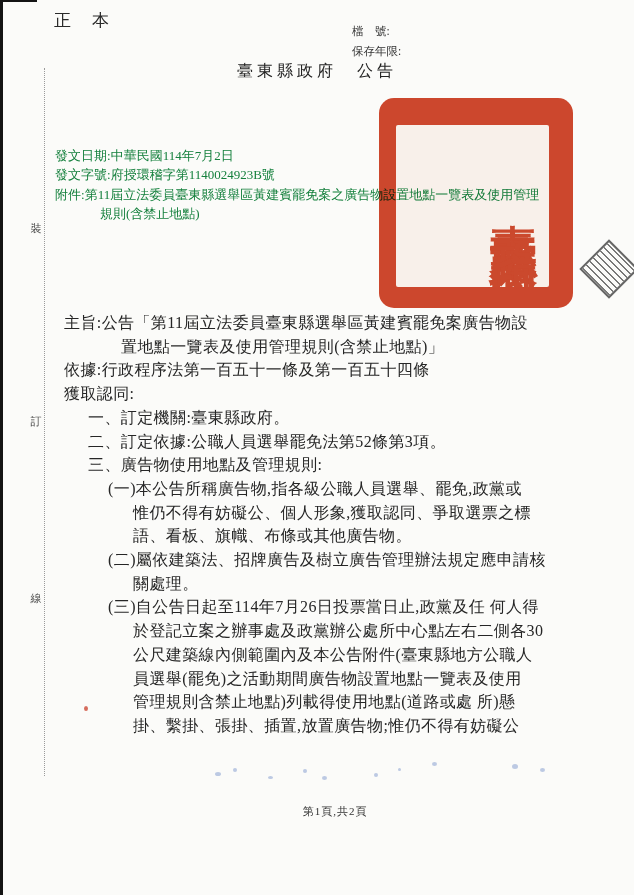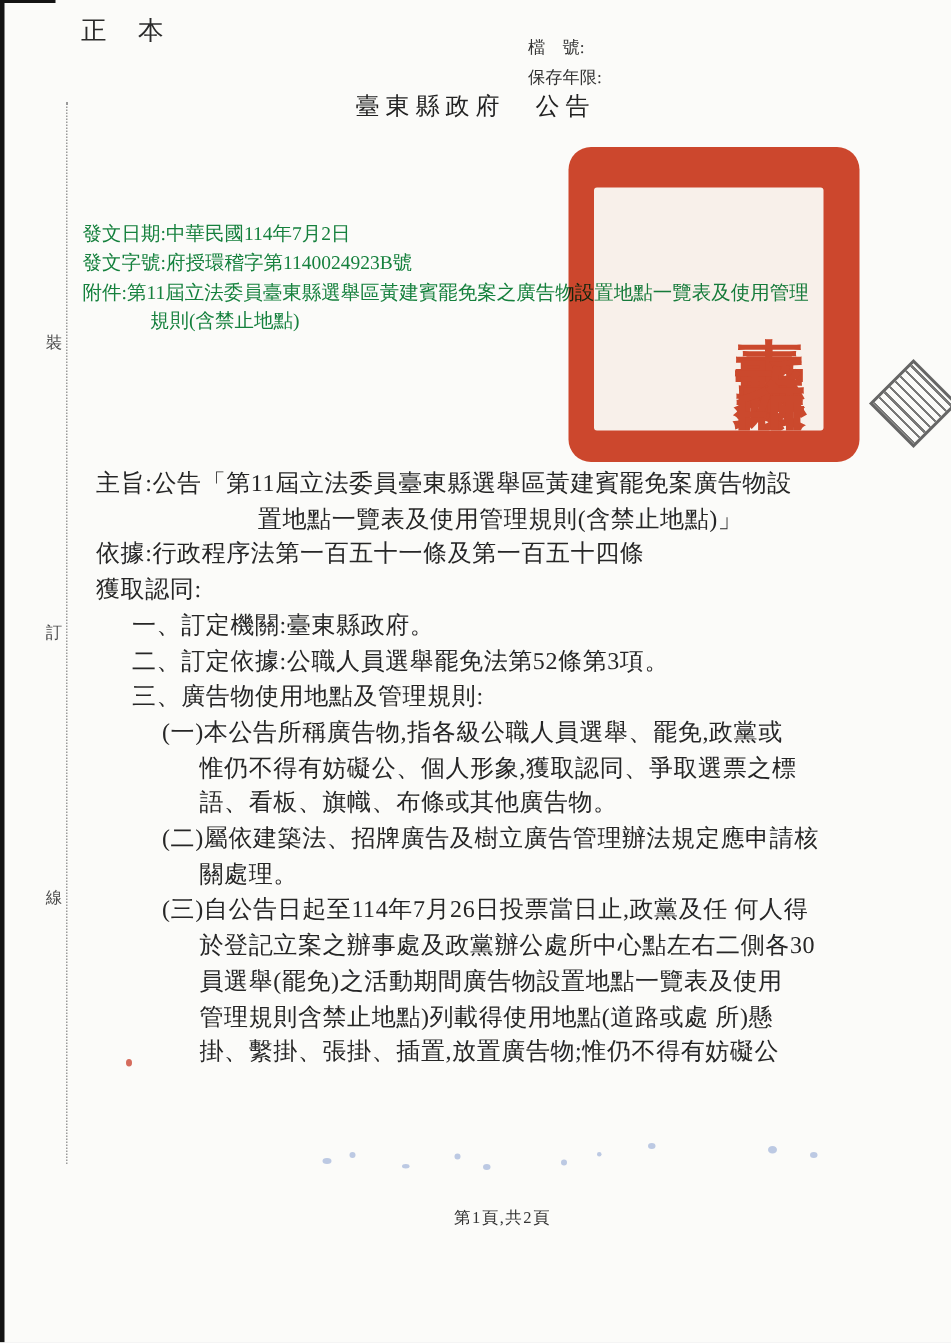--- a/index.html
+++ b/index.html
@@ -53,21 +53,21 @@
     position:absolute;left:588px;top:248px;width:38px;height:38px;
     transform:rotate(45deg);
     border:2px solid #3c3c3c;
     background:repeating-linear-gradient(0deg, rgba(55,55,55,.85) 0 1.5px, transparent 1.5px 5px);
     opacity:.78;
   }
 
   
   .body-text{position:absolute;left:64px;top:311px;font-size:16px;line-height:23.7px;letter-spacing:.4px;color:#262626;}
   .bl{white-space:nowrap;}
-  .iC{padding-left:57px;text-align:center;}
+  .iC{padding-left:57px;}
   .i1{padding-left:24px;}
   .i2{padding-left:44px;}
   .i3{padding-left:69px;}
 
   .footer{position:absolute;left:0;right:0;top:804px;text-align:center;font-size:11px;letter-spacing:1px;color:#333;padding-left:36px;}
 
   
   .ink{position:absolute;border-radius:50%;background:rgba(110,140,200,.45);filter:blur(.5px);}
   .red-speck{position:absolute;left:84px;top:706px;width:4px;height:5px;border-radius:50%;background:rgba(200,60,40,.75);}
 </style>
@@ -114,20 +114,21 @@
     <div class="bl i1">一、訂定機關:臺東縣政府。</div>
     <div class="bl i1">二、訂定依據:公職人員選舉罷免法第52條第3項。</div>
     <div class="bl i1">三、廣告物使用地點及管理規則:</div>
     <div class="bl i2">(一)本公告所稱廣告物,指各級公職人員選舉、罷免,政黨或</div>
     <div class="bl i3">惟仍不得有妨礙公、個人形象,獲取認同、爭取選票之標</div>
     <div class="bl i3">語、看板、旗幟、布條或其他廣告物。</div>
     <div class="bl i2">(二)屬依建築法、招牌廣告及樹立廣告管理辦法規定應申請核</div>
     <div class="bl i3">關處理。</div>
     <div class="bl i2">(三)自公告日起至114年7月26日投票當日止,政黨及任 何人得</div>
     <div class="bl i3">於登記立案之辦事處及政黨辦公處所中心點左右二側各30</div>
+    <div class="bl i3">公尺建築線內側範圍內及本公告附件(臺東縣地方公職人</div>
     <div class="bl i3">員選舉(罷免)之活動期間廣告物設置地點一覽表及使用</div>
     <div class="bl i3">管理規則含禁止地點)列載得使用地點(道路或處 所)懸</div>
     <div class="bl i3">掛、繫掛、張掛、插置,放置廣告物;惟仍不得有妨礙公</div>
   </div>
 
   <div class="footer">第1頁,共2頁</div>
 
   <div class="ink" style="left:215px;top:772px;width:6px;height:4px;"></div>
   <div class="ink" style="left:233px;top:768px;width:4px;height:4px;"></div>
   <div class="ink" style="left:268px;top:776px;width:5px;height:3px;"></div>

